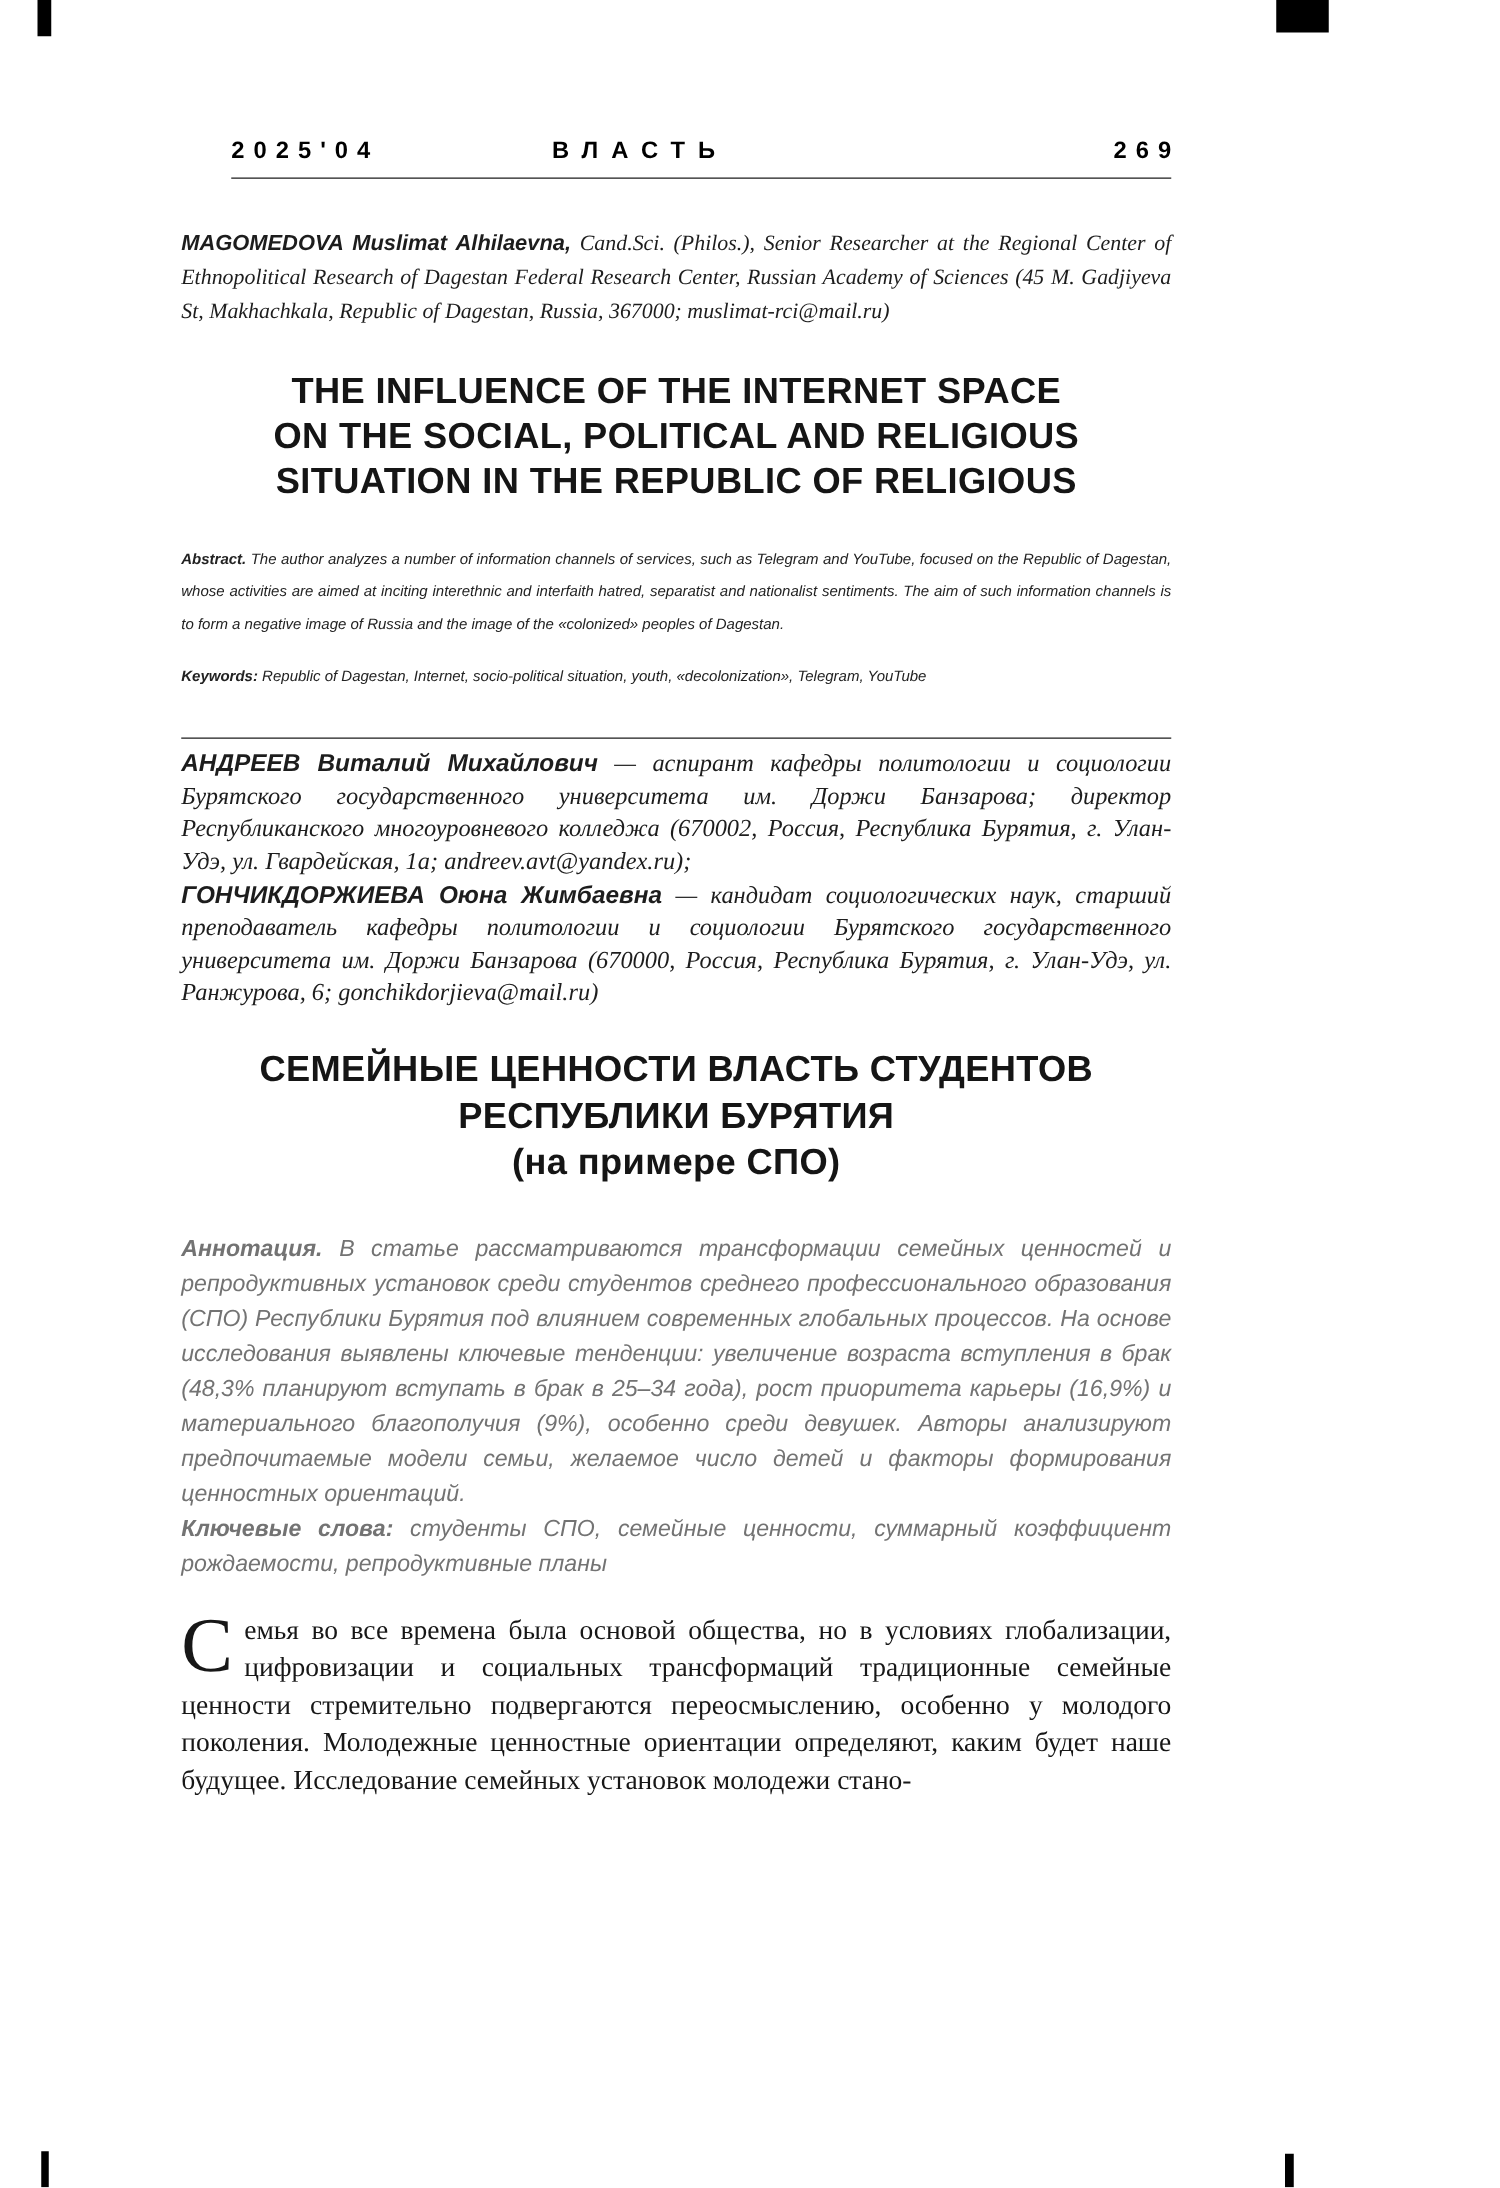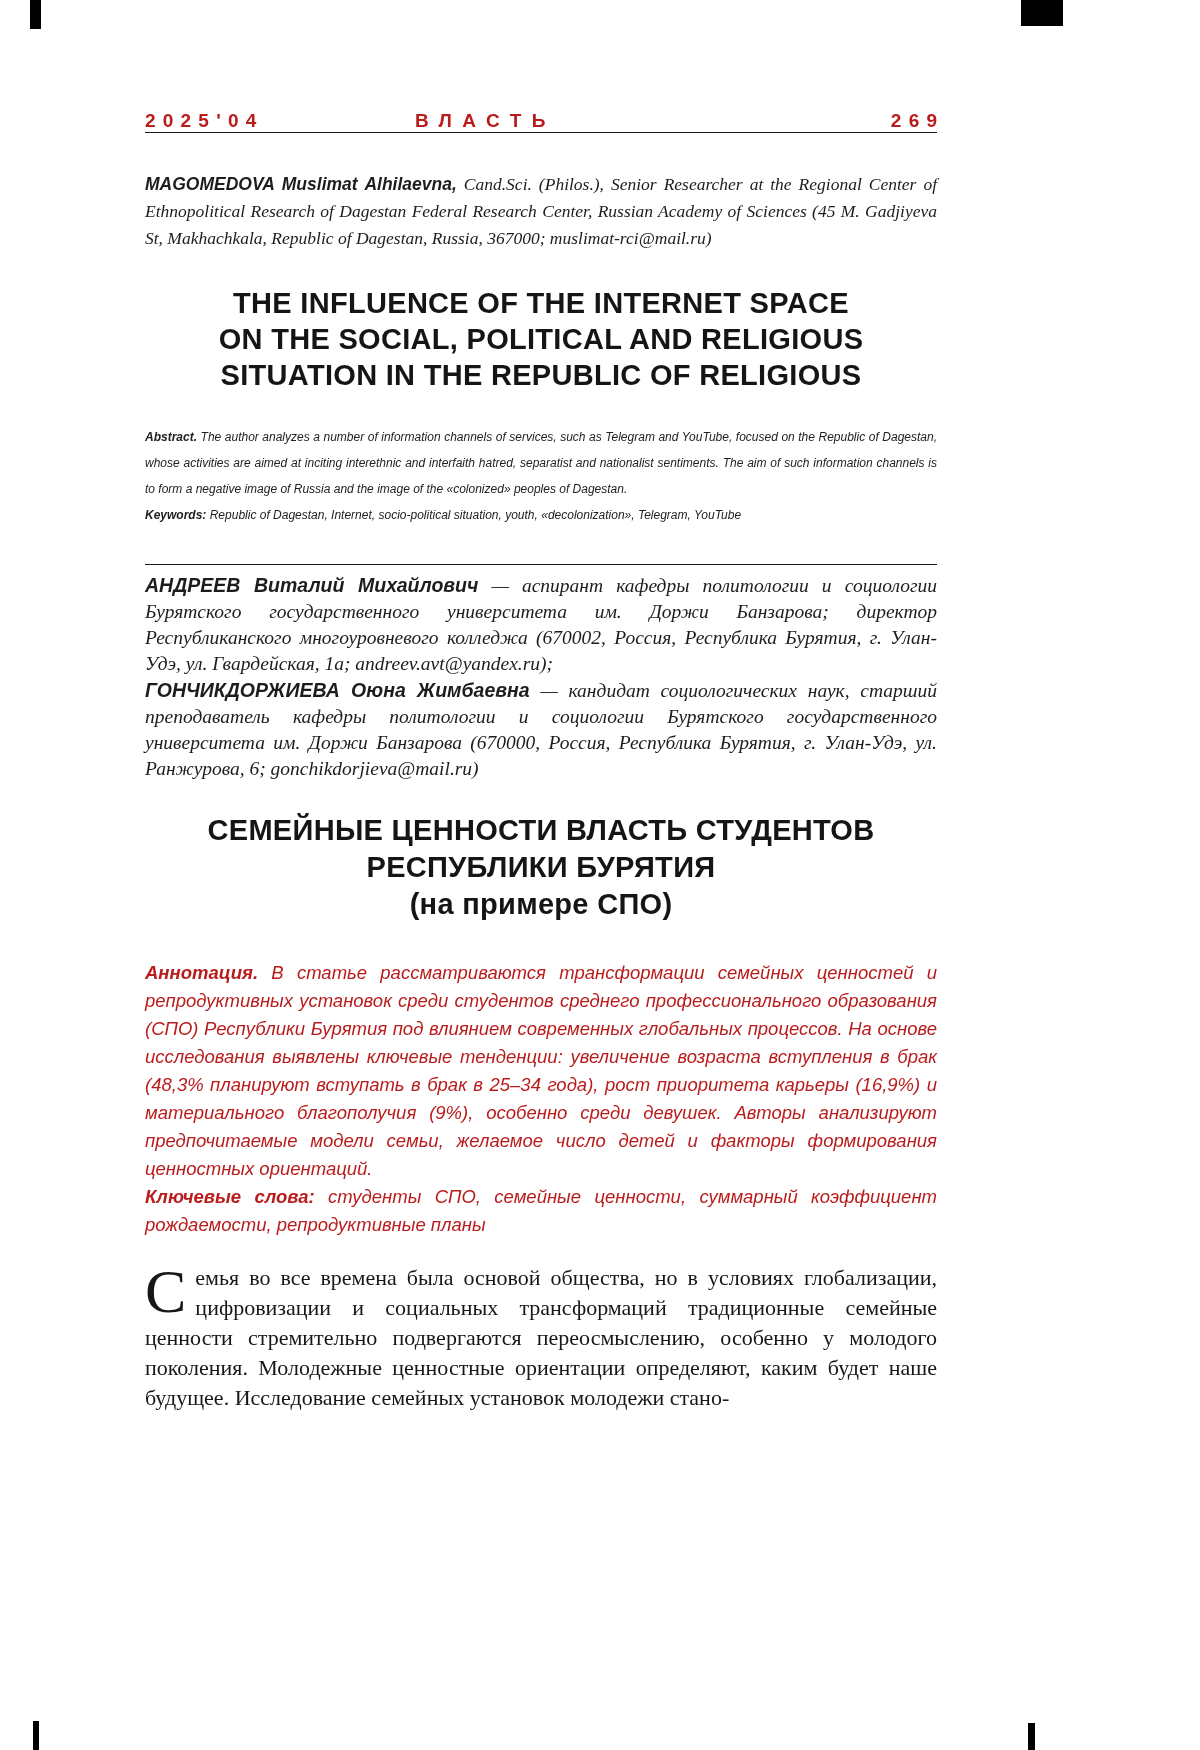--- a/index.html
+++ b/index.html
@@ -21,24 +21,24 @@
   .crop-mark.tl { left:30px;  top:0;        width:11px; height:29px; }
   .crop-mark.tr { left:1021px;top:0;        width:42px; height:26px; }
   .crop-mark.bl { left:33px;  top:1721px;   width:6px;  height:29px; }
   .crop-mark.br { left:1028px;top:1723px;   width:7px;  height:27px; }
 
   .content { position:absolute; left:145px; top:0; width:792px; }
 
   
   .running-head {
     display:flex; align-items:baseline;
-    margin-top:110px; 
+    margin-top:110px; padding-bottom:10px;
     border-bottom:1.5px solid #1c1c1c;
     font-family:"Liberation Sans", sans-serif;
-    font-size:19px; font-weight:600; color:#b91c1c;
+    font-size:19px; font-weight:600; color:#000000;margin-left:40px;
   }
   .running-head .issue   { flex:1; text-align:left;   letter-spacing:0.38em; }
   .running-head .journal { flex:1; text-align:left; letter-spacing:0.55em; margin-right:-0.55em; }
   .running-head .pageno  { flex:1; text-align:right;  letter-spacing:0.38em; margin-right:-0.38em; }
 
   
   .author-block {
     font-size:17.5px; line-height:27px;
     font-style:italic; text-align:justify;
     font-family:"Liberation Serif", serif;
@@ -57,21 +57,21 @@
   }
   .article-title .tline { display:block; }
   .article-title.en { margin-top:33px; }
 
   .abstract, .keywords {
     font-family:"Liberation Sans", sans-serif;
     font-style:italic; font-size:12px; line-height:26px;
     text-align:justify; color:#222222;
   }
   .abstract { margin-top:31px; }
-  .keywords { margin-top:0; }
+  .keywords { margin-top:16px; }
   .abstract .label, .keywords .label { font-weight:700; }
 
   .divider {
     margin-top:36px;
     border:none; border-top:1.5px solid #1c1c1c;
     width:100%;
   }
 
   
   .udk {
@@ -83,21 +83,21 @@
     margin-top:7px;
     font-size:19.5px; line-height:26px;
   }
   .author-block.ru + .author-block.ru { margin-top:0; }
 
   .article-title.ru { margin-top:30px; line-height:37px; }
 
   .annotation, .keywords-ru {
     font-family:"Liberation Sans", sans-serif;
     font-style:italic; font-size:18.5px; line-height:28px;
-    text-align:justify; color:#b91c1c;
+    text-align:justify; color:#737373;
   }
   .annotation { margin-top:36px; }
   .annotation .label, .keywords-ru .label { font-weight:700; }
 
   .body-text {
     margin-top:24px;
     font-family:"Liberation Serif", serif;
     font-size:22px; line-height:30px;
     text-align:justify; color:#171717;
   }

